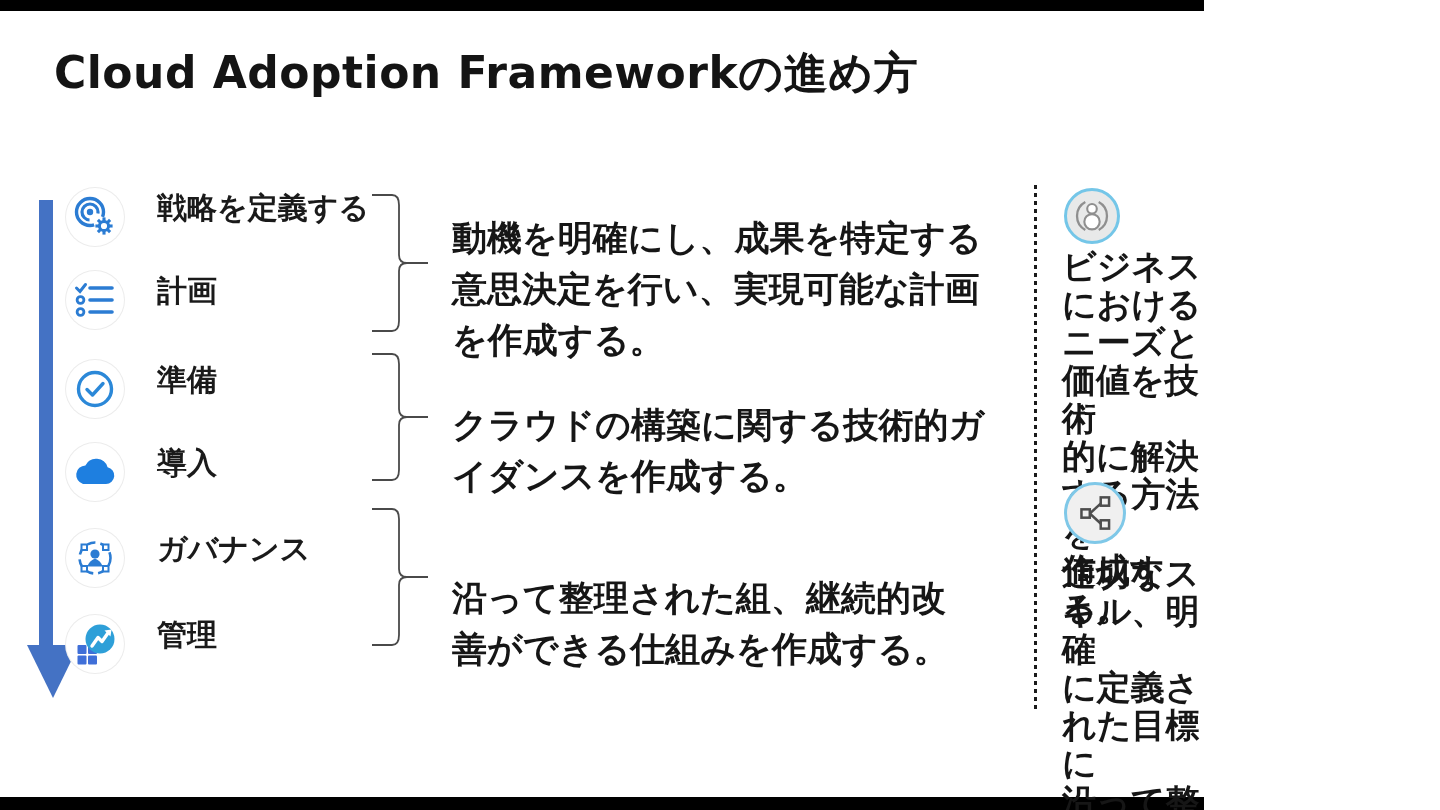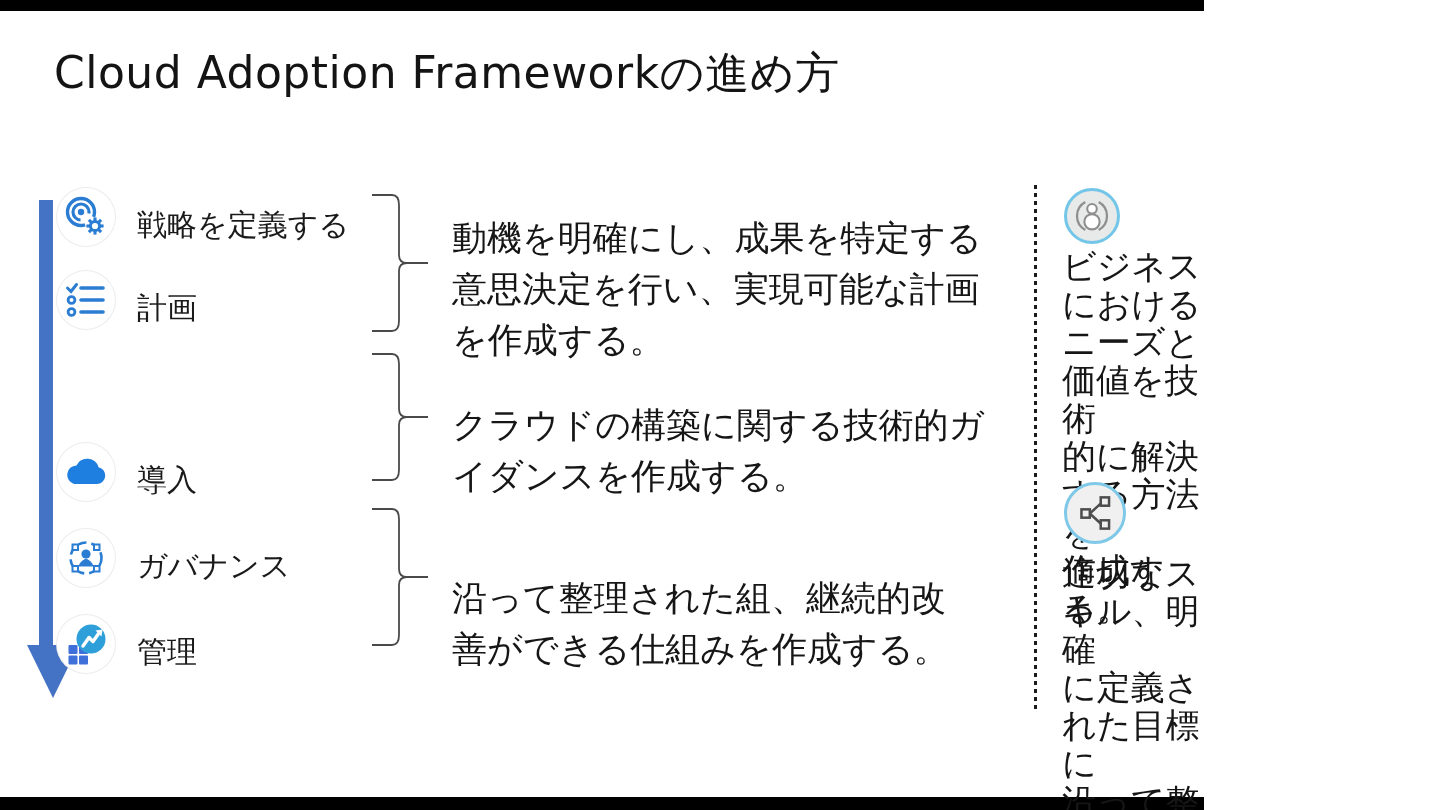--- a/index.html
+++ b/index.html
@@ -1,31 +1,31 @@
 <!DOCTYPE html>
 <html><head>
 <meta charset="utf-8">
 <style>
   html,body { margin:0; padding:0; background:#fff; }
   .slide {
     position:relative; width:1204px; height:810px; background:#ffffff;
-    overflow:hidden; font-family:"DejaVu Sans", sans-serif; color:#161616;
+    overflow:hidden; font-family:"DejaVu Sans", sans-serif; color:#161616;font-weight:bold;
   }
   .letterbox { position:absolute; left:0; width:1440px; background:#000; }
   .letterbox.top { top:0; height:11px; }
   .letterbox.bottom { bottom:0; height:13px; }
 
   .title {
     position:absolute; left:54px; top:44px; font-size:44px; letter-spacing:0.5px;
     color:#141414; white-space:nowrap;
   }
 
   .flow-arrow { position:absolute; left:27px; top:200px; }
 
-  .nav-item { position:absolute; left:57px; height:58px; display:flex; align-items:flex-end; gap:22px; }
+  .nav-item { position:absolute; left:66px; height:58px; display:flex; align-items:flex-start; gap:33px; }
   .icon-circle {
     width:58px; height:58px; border-radius:50%; background:#fff; flex:0 0 auto;
     box-shadow:0 0 0 1px #ececec; display:flex; align-items:center; justify-content:center;
   }
   .nav-label { font-size:30px; color:#1a1a1a; white-space:nowrap; }
 
   .bracket { position:absolute; left:366px; }
 
   .mid-text {
     position:absolute; left:452px; font-size:35px; line-height:51px;
@@ -100,20 +100,29 @@
         <line x1="19" y1="12" x2="41" y2="12" stroke-width="3.6"></line>
         <circle cx="9.5" cy="24" r="3.4" stroke-width="2.8"></circle>
         <line x1="19" y1="24" x2="41" y2="24" stroke-width="3.6"></line>
         <circle cx="9.5" cy="36" r="3.4" stroke-width="2.8"></circle>
         <line x1="19" y1="36" x2="41" y2="36" stroke-width="3.6"></line>
       </svg>
     </span>
     <span class="nav-label">計画</span>
   </div>
 
+  <div class="nav-item" style="top:360px">
+    <span class="icon-circle">
+      <svg width="48" height="48" viewBox="0 0 48 48" fill="none">
+        <circle cx="24" cy="24" r="16.5" stroke="#2B88D8" stroke-width="3.4"></circle>
+        <path d="M16 24.5 L21.5 30 L32 18.5" stroke="#2B88D8" stroke-width="3.4" stroke-linecap="round" stroke-linejoin="round"></path>
+      </svg>
+    </span>
+    <span class="nav-label">準備</span>
+  </div>
 
   <div class="nav-item" style="top:443px">
     <span class="icon-circle">
       <svg width="48" height="48" viewBox="0 0 48 48">
         <path d="M12 36 H35 A8.5 8.5 0 0 0 36.6 19.2 A12 12 0 0 0 14.4 17.4 A9.5 9.5 0 0 0 12 36 Z" fill="#1E7FE0"></path>
       </svg>
     </span>
     <span class="nav-label">導入</span>
   </div>
 

